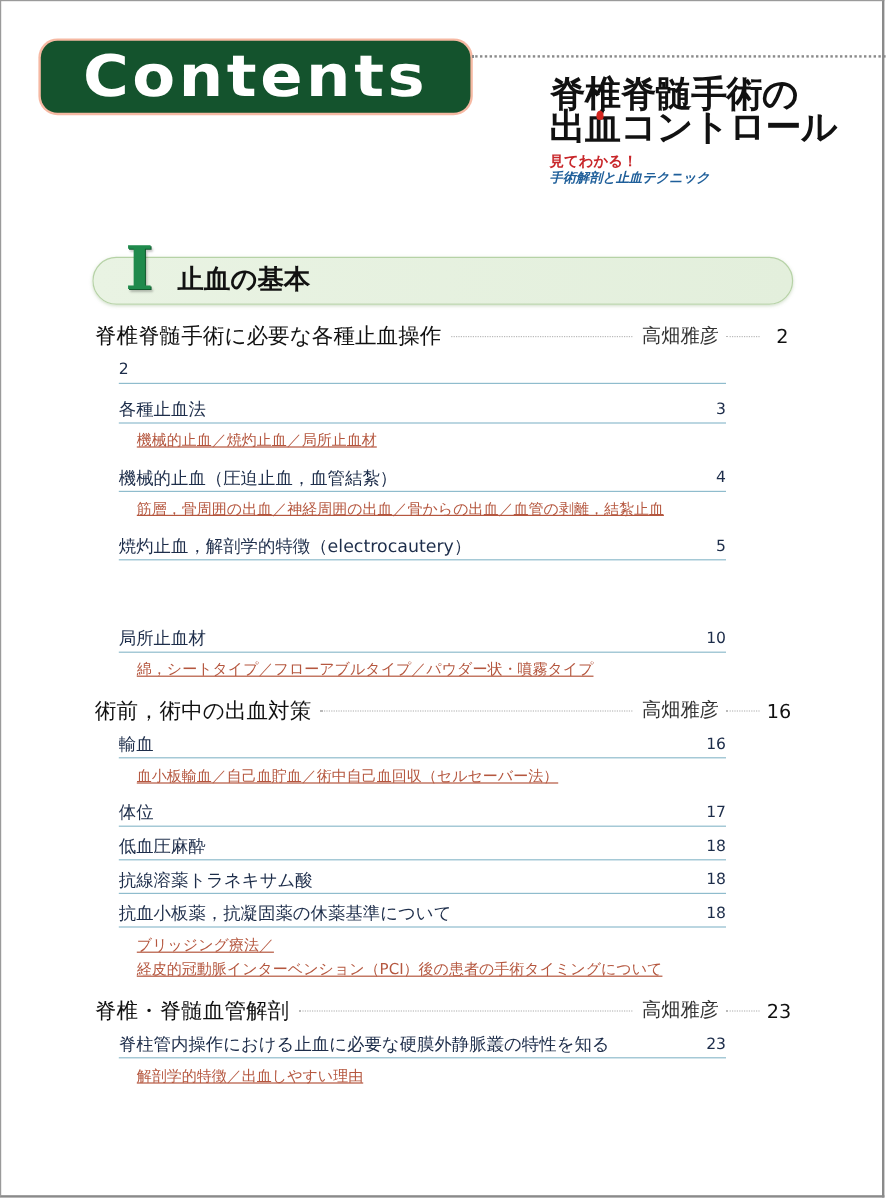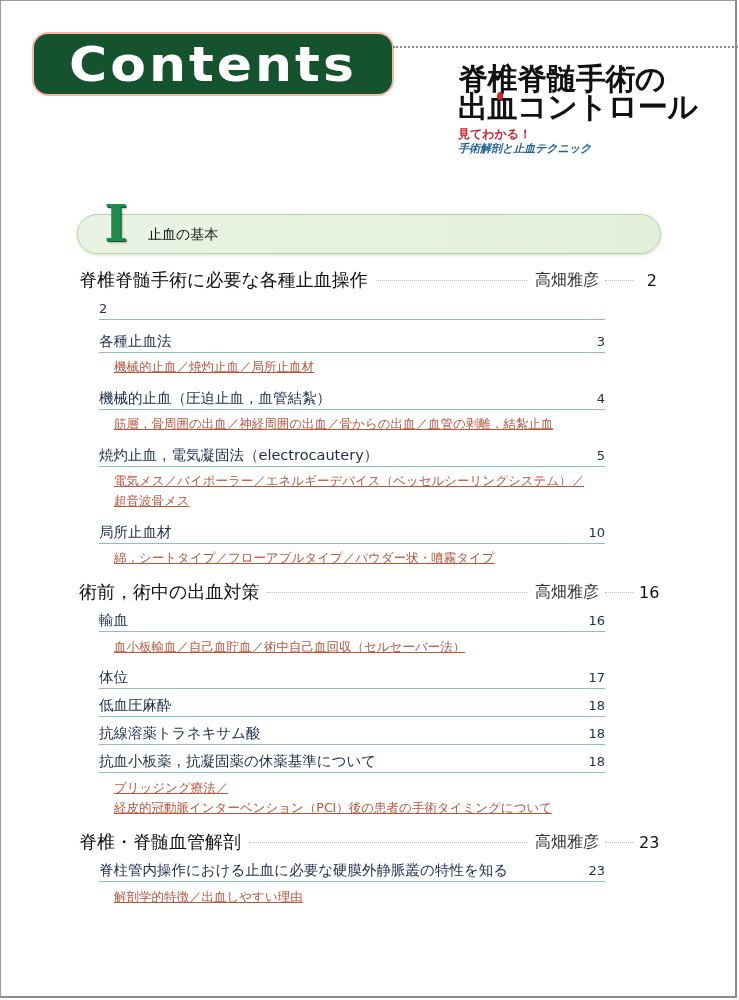--- a/index.html
+++ b/index.html
@@ -55,22 +55,22 @@
       border: 1px solid #b6d2a6;
       box-shadow: 0 1px 3px rgba(120,160,100,0.35);
     }
     .chapter-numeral {
       position: absolute; left: 103px; top: 199px; width: 24px; height: 48px;
       font-family: "DejaVu Serif", serif; font-weight: bold; font-size: 50px;
       line-height: 48px; color: #1f8a4c; text-align: center;
       text-shadow: 1px 1px 0 #0e5a2c, 2px 2px 2px rgba(0,0,0,0.25);
     }
     .chapter-title {
-      position: absolute; left: 147px; top: 220px; font-size: 14px; line-height: 26px;
-      color: #111; font-weight: normal;
+      position: absolute; left: 147px; top: 220px; font-size: 22px; line-height: 26px;
+      color: #111; font-weight: bold;
     }
 
     .toc { position: absolute; left: 0; top: 0; width: 739px; height: 1000px; }
     .sec {
       position: absolute; left: 78px; width: 578px; height: 24px;
       display: flex; align-items: center;
     }
     .sec .title { font-size: 18px; color: #111; white-space: nowrap; }
     .sec .leader1 {
       flex: 1; margin: 0 8px; border-top: 1px dotted #b9b9b9; height: 0; align-self: center;
@@ -137,26 +137,22 @@
       <div>機械的止血／焼灼止血／局所止血材</div>
     </div>
     <div class="sub" style="top:386px">
       <span class="title">機械的止血（圧迫止血，血管結紮）</span>
       <span class="page-no">4</span>
     </div>
     <div class="topics" style="top:413px">
       <div>筋層，骨周囲の出血／神経周囲の出血／骨からの出血／血管の剥離，結紮止血</div>
     </div>
     <div class="sub" style="top:443px">
-      <span class="title">焼灼止血，電気凝固法（electrocautery）</span>
+      <span class="title">焼灼止血，解剖学的特徴（electrocautery）</span>
       <span class="page-no">5</span>
-    </div>
-    <div class="topics" style="top:470px">
-      <div>電気メス／バイポーラー／エネルギーデバイス（ベッセルシーリングシステム）／</div>
-      <div>超音波骨メス</div>
     </div>
     <div class="sub" style="top:520px">
       <span class="title">局所止血材</span>
       <span class="page-no">10</span>
     </div>
     <div class="topics" style="top:547px">
       <div>綿，シートタイプ／フローアブルタイプ／パウダー状・噴霧タイプ</div>
     </div>
 
     <div class="sec" style="top:579px">

